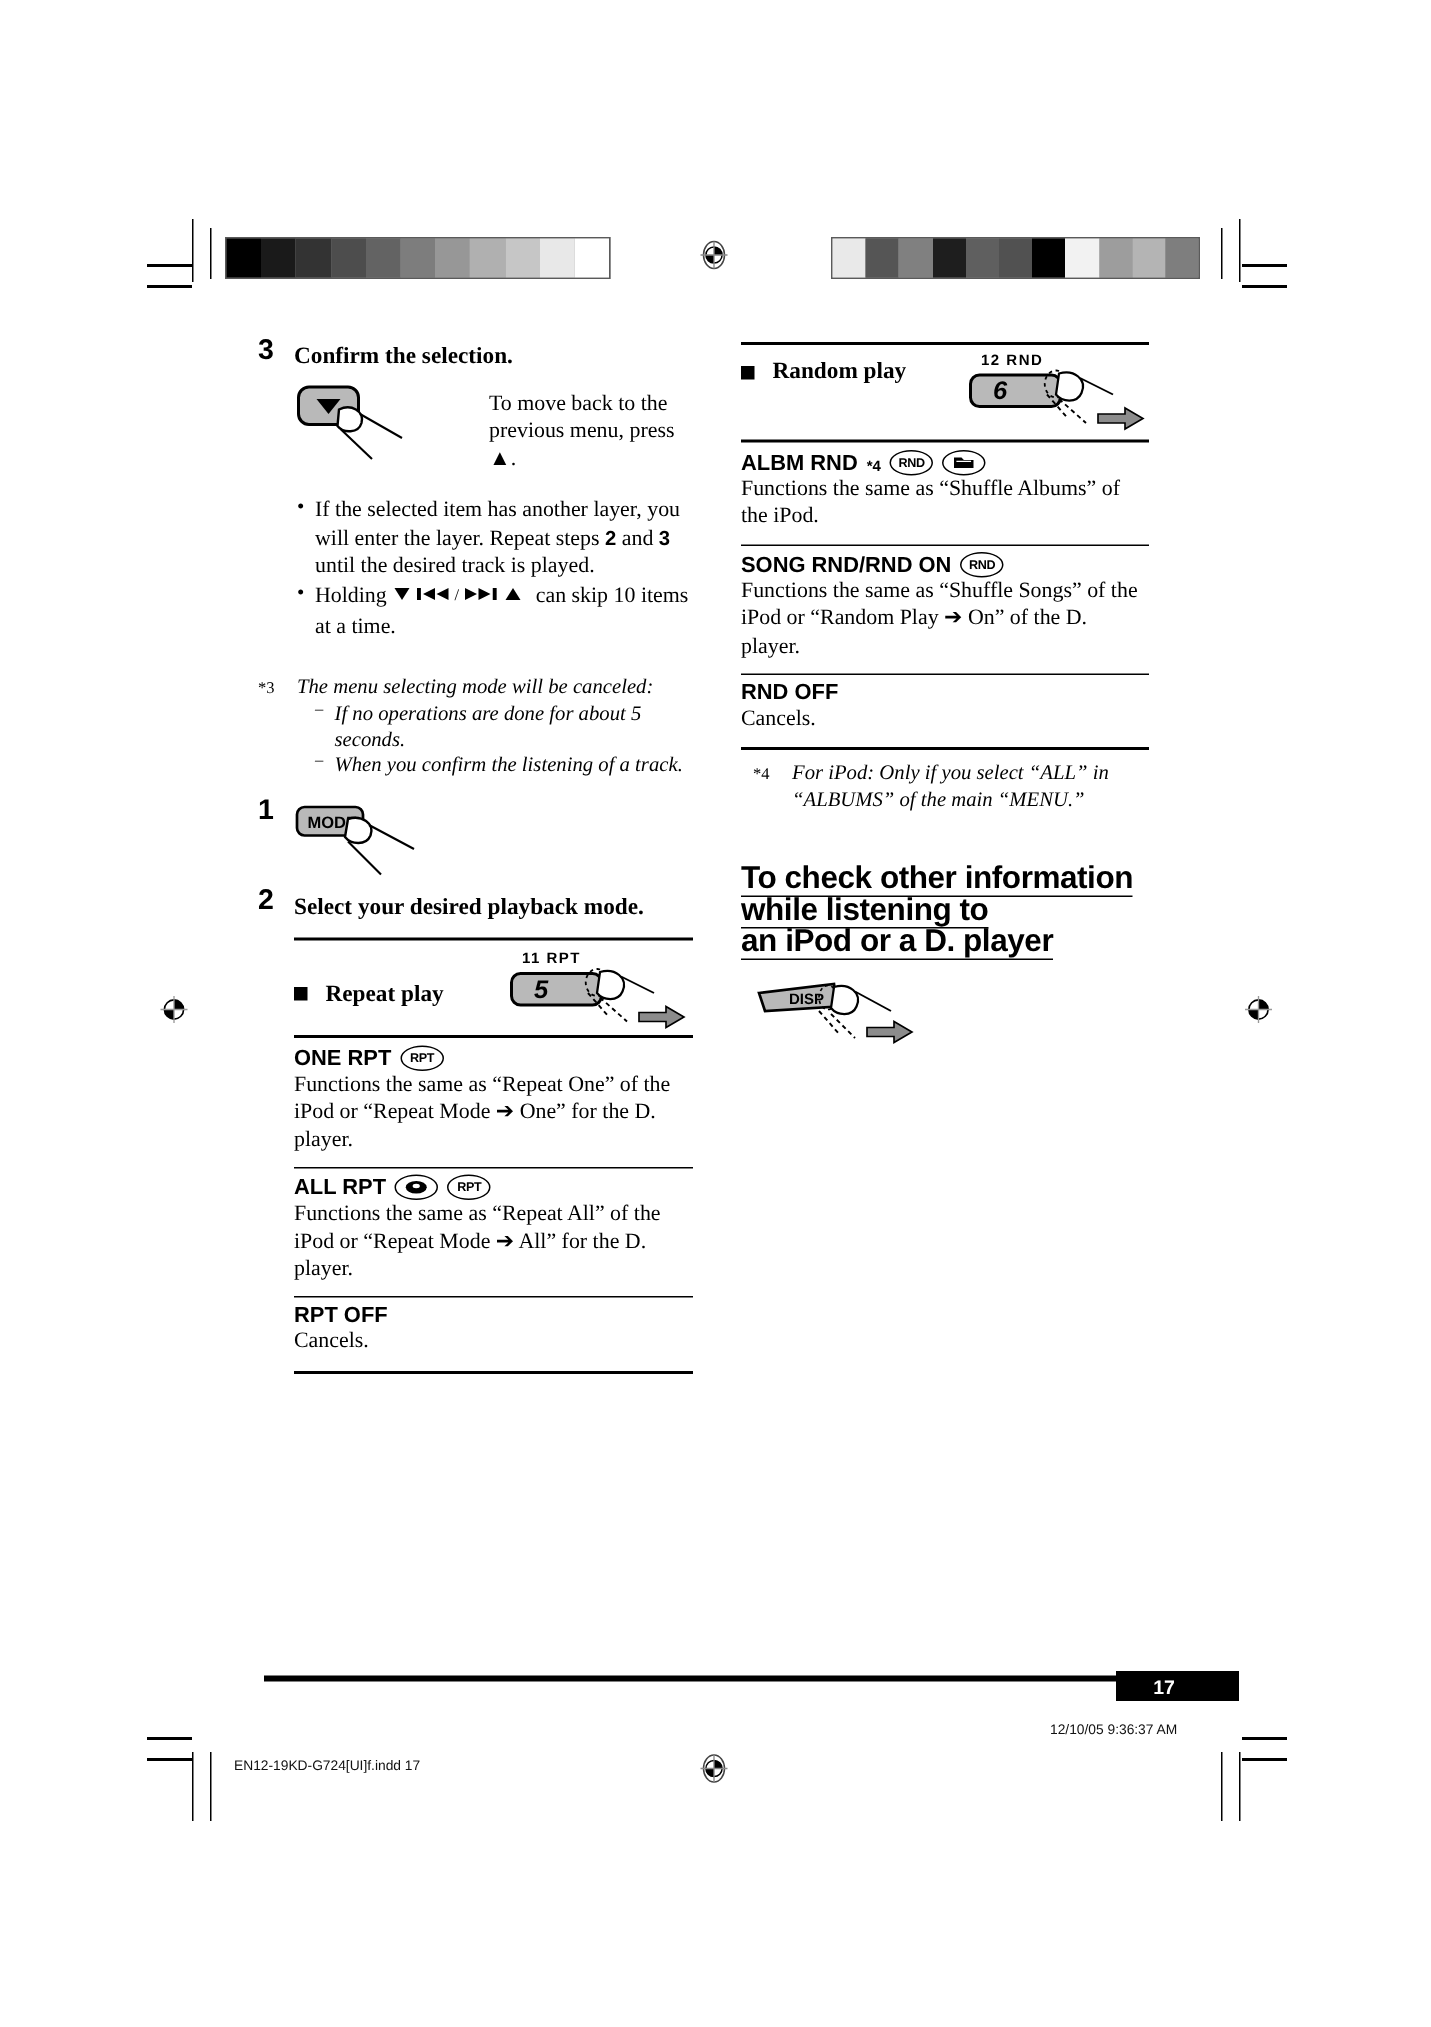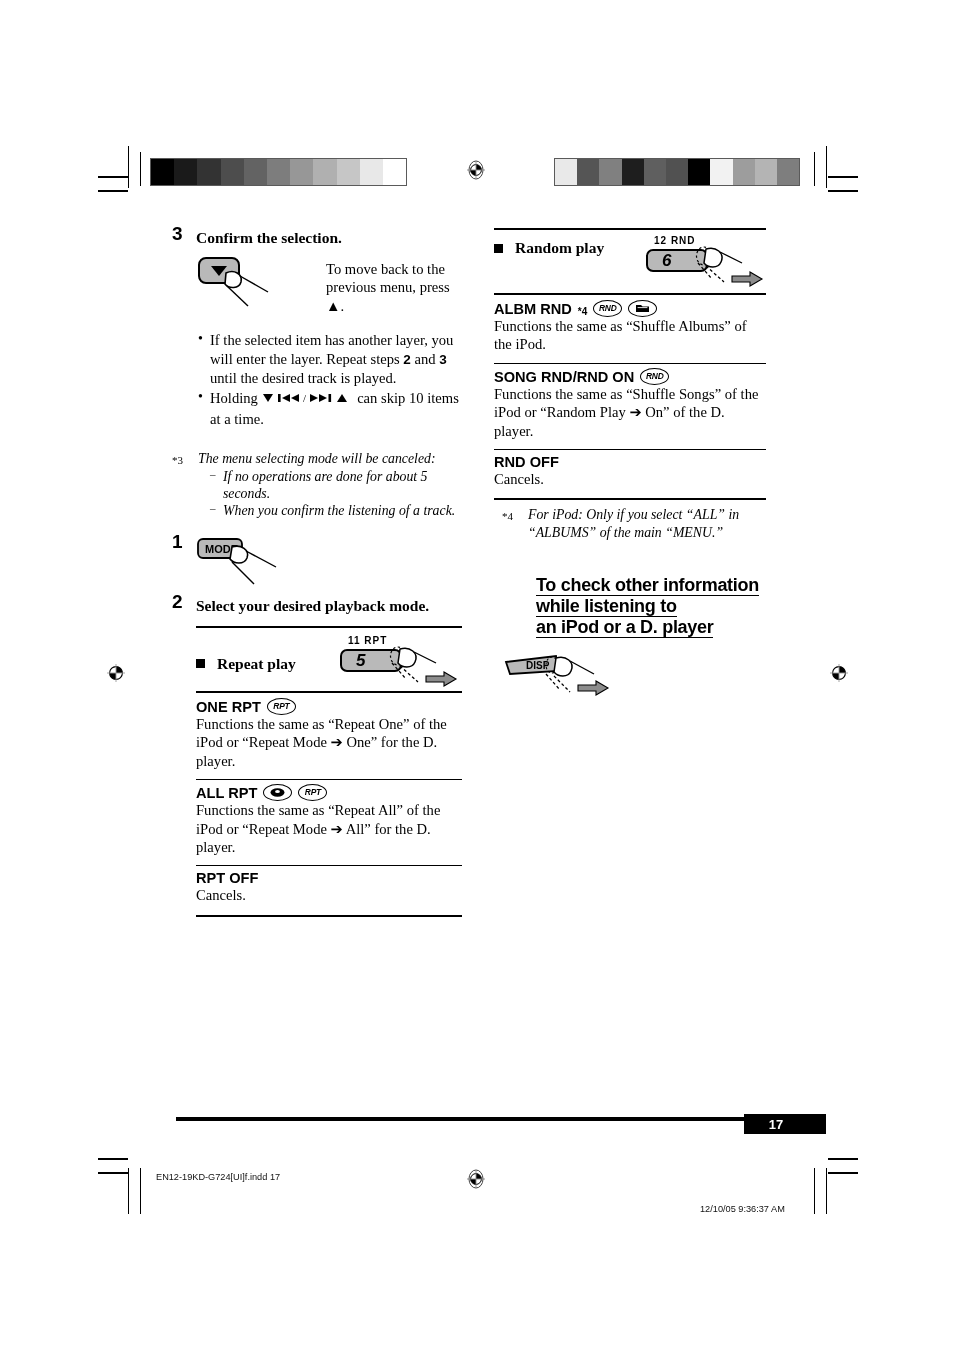--- a/index.html
+++ b/index.html
@@ -50,21 +50,21 @@
     position:relative;background:#c9c9c9;height:30px;
     display:flex;align-items:center;justify-content:center;
     font-family:"Liberation Sans", sans-serif;font-weight:bold;
     font-size:16px;letter-spacing:-0.2px;color:#000;
   }
   .secbar:before{content:"";position:absolute;left:0;top:0;bottom:0;width:6px;background:#000;}
 
   
   .uhead{
     font-family:"Liberation Sans", sans-serif;font-weight:bold;
-    font-size:18px;line-height:21px;letter-spacing:-0.3px;margin-left:42px;
+    font-size:21px;line-height:21px;letter-spacing:-0.3px;
   }
   .uhead span{border-bottom:1.6px solid #000;display:inline;}
 
   
   .modehdr{
     display:flex;align-items:flex-end;gap:6px;
     font-family:"Liberation Sans", sans-serif;font-weight:bold;font-size:14.6px;
     margin-top:4px;
   }
   .modehdr .sup{font-size:10px;vertical-align:super;font-weight:bold;}
@@ -75,21 +75,21 @@
 
   
   .sqhead{display:flex;align-items:center;font-weight:bold;font-size:15.5px;}
   .sq{width:9px;height:9px;background:#000;margin-right:12px;}
 
   
   .badge{
     display:inline-flex;align-items:center;justify-content:center;
     width:27px;height:15px;border:1.4px solid #000;border-radius:50%;
     font-family:"Liberation Sans", sans-serif;font-weight:bold;
-    font-size:8.4px;letter-spacing:-0.2px;line-height:1;font-style:italic;
+    font-size:8.4px;letter-spacing:-0.2px;line-height:1;
   }
   .badge svg{display:block;}
 
   
   .dispgfx{position:relative;width:118px;height:54px;}
   .dispgfx .lcdlbl{
     position:absolute;left:8px;top:0;
     font-family:"Liberation Sans", sans-serif;font-weight:bold;
     font-size:10px;letter-spacing:1px;
   }
@@ -420,21 +420,21 @@
   <div class="vrule" style="left:128px;top:1168px;height:46px;"></div>
   <div class="hrule" style="left:98px;top:1172px;width:30px;"></div>
   <div class="vrule" style="left:140px;top:1168px;height:46px;"></div>
 
   <div class="hrule" style="left:828px;top:1158px;width:30px;"></div>
   <div class="vrule" style="left:826px;top:1168px;height:46px;"></div>
   <div class="hrule" style="left:828px;top:1172px;width:30px;"></div>
   <div class="vrule" style="left:814px;top:1168px;height:46px;"></div>
 
   <div class="footline" style="left:156px;top:1172px;">EN12-19KD-G724[UI]f.indd   17</div>
-  <div class="footline" style="left:700px;top:1204px;">12/10/05   9:36:37 AM</div>
+  <div class="footline" style="left:700px;top:1148px;">12/10/05   9:36:37 AM</div>
 
   <div class="reg" style="left:465px;top:1168px;">
     <svg width="22" height="22" viewBox="0 0 22 22">
       <ellipse cx="11" cy="11" rx="7" ry="9" fill="#fff" stroke="#444" stroke-width="1"></ellipse>
       <circle cx="11" cy="11" r="5.4" fill="none" stroke="#000" stroke-width="1"></circle>
       <path d="M11 5.6 A5.4 5.4 0 0 1 16.4 11 L11 11 Z" fill="#000"></path>
       <path d="M11 16.4 A5.4 5.4 0 0 1 5.6 11 L11 11 Z" fill="#000"></path>
       <path d="M2 11 H20 M11 2 V20" stroke="#888" stroke-width="0.9"></path>
     </svg>
   </div>

